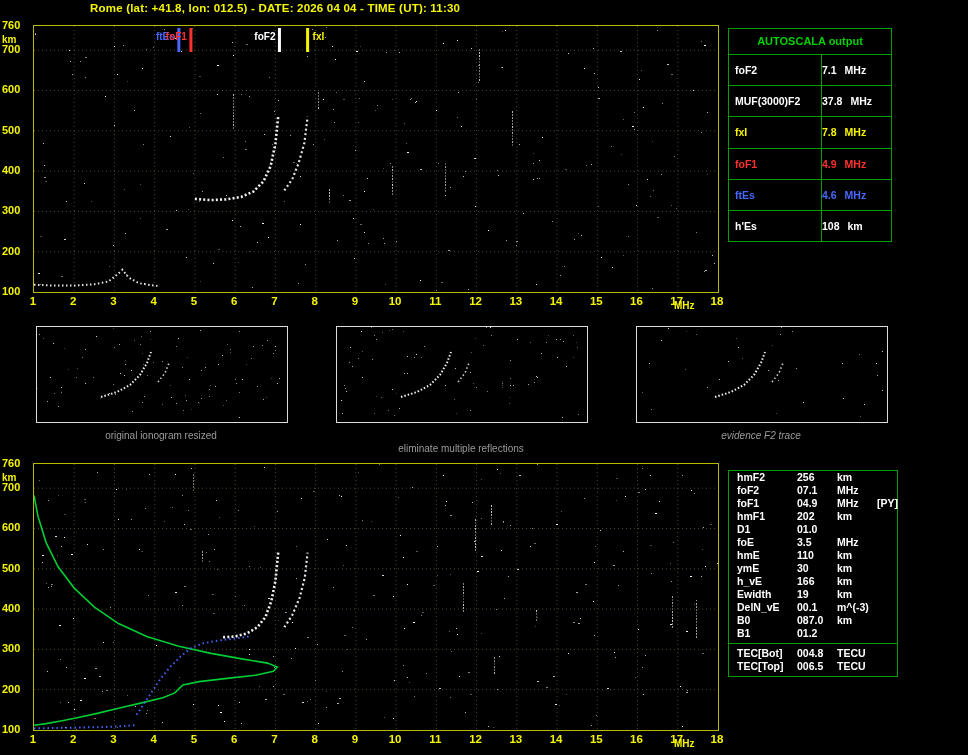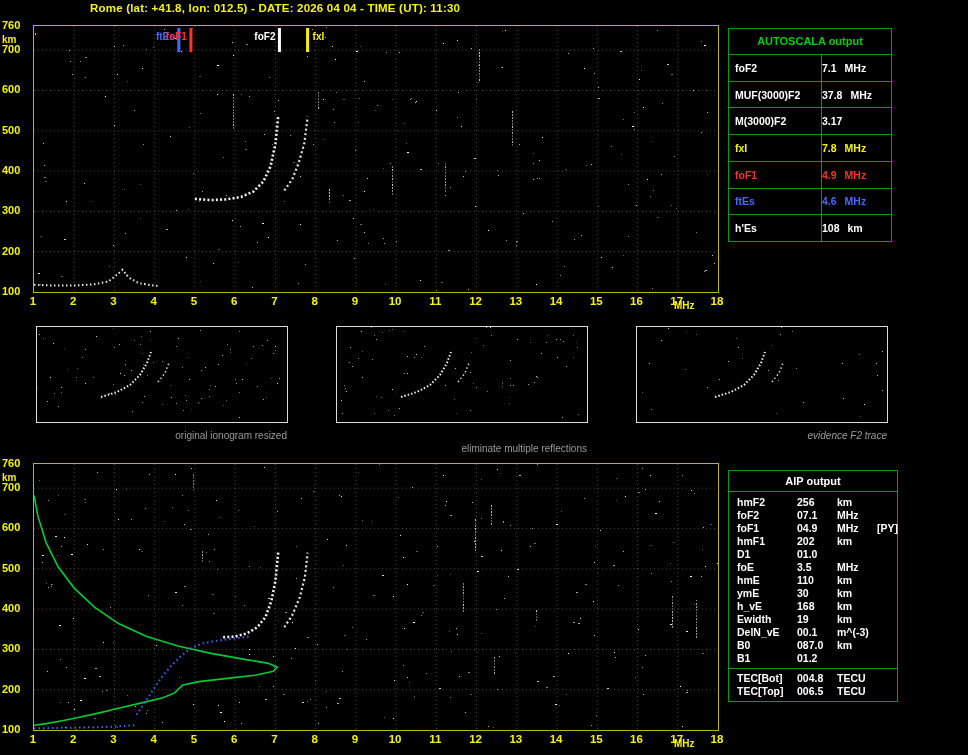--- a/index.html
+++ b/index.html
@@ -18,21 +18,21 @@
   .mlabel{position:absolute;font-size:10px;font-weight:bold;white-space:nowrap;}
   .gtable{position:absolute;left:728px;top:28px;width:162px;height:212px;border:1px solid #00a000;display:flex;flex-direction:column;background:#000;}
   .gt-title{height:25px;line-height:25px;text-align:center;color:#00d000;font-weight:bold;font-size:11px;border-bottom:1px solid #00a000;}
   .gt-rows{flex:1;display:flex;flex-direction:column;}
   .as-row{flex:1;display:flex;border-bottom:1px solid #00a000;font-size:10.5px;font-weight:bold;align-items:stretch;}
   .as-row:last-child{border-bottom:none;}
   .as-param{width:86px;padding-left:6px;border-right:1px solid #00a000;display:flex;align-items:center;}
   .as-value{flex:1;display:flex;align-items:center;gap:8px;}
   .thumb{position:absolute;top:326px;width:250px;height:95px;border:1px solid #dcdcdc;background:#000;}
   #thumb-0{left:36px;} #thumb-1{left:336px;} #thumb-2{left:636px;}
-  .thumb-caption{position:absolute;top:430px;width:252px;text-align:right;color:#9a9a9a;font-size:10px;}
+  .thumb-caption{position:absolute;top:430px;width:252px;text-align:center;color:#9a9a9a;font-size:10px;}
   #cap-0{left:35px;} #cap-1{left:335px;margin-top:13px;} #cap-2{left:635px;font-style:italic;}
   #aip-table{position:absolute;left:728px;top:470px;width:168px;border:1px solid #00a000;background:#000;padding-bottom:3px;}
   .aip-title{height:20px;line-height:20px;text-align:center;color:#ffffff;font-weight:bold;font-size:11px;border-bottom:1px solid #00a000;margin-bottom:4px;}
   .aip-row{display:grid;grid-template-columns:60px 40px 40px 24px;padding-left:8px;height:13px;line-height:13px;font-size:10.5px;font-weight:bold;color:#fff;white-space:nowrap;}
   .aip-sep{border-top:1px solid #00a000;margin:3px 0 3px 0;}
 </style>
 </head>
 <body>
 
 <div id="screen">
@@ -391,26 +391,20 @@
           <div class="as-value" style="color: rgb(255, 255, 255);">
             <div>7.1</div>
             <div>MHz</div>
           </div>
         </div>
         <div class="as-row">
           <div class="as-param" style="color: rgb(255, 255, 255);">MUF(3000)F2</div>
           <div class="as-value" style="color: rgb(255, 255, 255);">
             <div>37.8</div>
             <div>MHz</div>
-          </div>
-        </div>
-        <div class="as-row">
-          <div class="as-param" style="color: rgb(255, 255, 255);">M(3000)F2</div>
-          <div class="as-value" style="color: rgb(255, 255, 255);">
-            <div>3.17</div>
           </div>
         </div>
         <div class="as-row">
           <div class="as-param" style="color: rgb(245, 245, 0);">fxI</div>
           <div class="as-value" style="color: rgb(245, 245, 0);">
             <div>7.8</div>
             <div>MHz</div>
           </div>
         </div>
         <div class="as-row">
@@ -1033,21 +1027,20 @@
         <rect x="502" y="155" width="1" height="2" fill="#fff" opacity="0.43"></rect>
         <polyline points="0.0,31.4 4.0,52.4 12.1,78.6 24.1,102.8 40.2,124.1 60.4,143.1 84.5,159.6 112.7,172.5 144.8,182.2 177.0,189.4 209.2,195.1 233.4,199.1 243.4,203.1 239.4,207.2 221.3,211.2 193.1,214.4 165.0,217.6 148.9,220.9 144.8,224.9 140.8,228.9 128.8,233.8 108.6,238.6 84.5,244.2 64.4,249.1 44.3,253.5 28.2,256.7 12.1,259.6 0.0,261.2" fill="none" stroke="#00cc33" stroke-width="1.6" opacity="1"></polyline>
         <polyline points="102.6,250.7 110.6,238.6 118.7,226.5 126.7,214.4 136.8,202.3 146.9,192.2 156.9,184.2 169.0,179.3 185.1,176.5 201.2,174.5 215.3,172.5" fill="none" stroke="#4868ff" stroke-width="2" opacity="0.95" stroke-dasharray="1.5 3"></polyline>
         <polyline points="0.0,264.4 20.1,264.0 40.2,263.6 64.4,263.2 84.5,262.4 100.6,261.2" fill="none" stroke="#4868ff" stroke-width="2" opacity="0.95" stroke-dasharray="1.5 3"></polyline>
         <polyline points="189.1,173.3 201.2,172.5 213.2,169.3 223.3,163.2 231.4,153.2 237.4,137.0 241.4,116.9 244.2,88.7" fill="none" stroke="#ffffff" stroke-width="2.6" opacity="0.95" stroke-dasharray="2 2.2"></polyline>
         <polyline points="250.3,163.2 258.3,151.1 265.6,133.8 270.8,113.7 273.6,88.7" fill="none" stroke="#ffffff" stroke-width="2.2" opacity="0.9" stroke-dasharray="2 2.6"></polyline>
       </svg>
   </div>
 
   <div id="aip-table">
-    <div class="aip-title">AIP output</div>
     <div id="aip-rows">
         <div class="aip-row">
           <div>hmF2</div>
           <div>256</div>
           <div>km</div>
           <div></div>
         </div>
         <div class="aip-row">
           <div>foF2</div>
           <div>07.1</div>
@@ -1085,21 +1078,21 @@
           <div></div>
         </div>
         <div class="aip-row">
           <div>ymE</div>
           <div>30</div>
           <div>km</div>
           <div></div>
         </div>
         <div class="aip-row">
           <div>h_vE</div>
-          <div>168</div>
+          <div>166</div>
           <div>km</div>
           <div></div>
         </div>
         <div class="aip-row">
           <div>Ewidth</div>
           <div>19</div>
           <div>km</div>
           <div></div>
         </div>
         <div class="aip-row">

